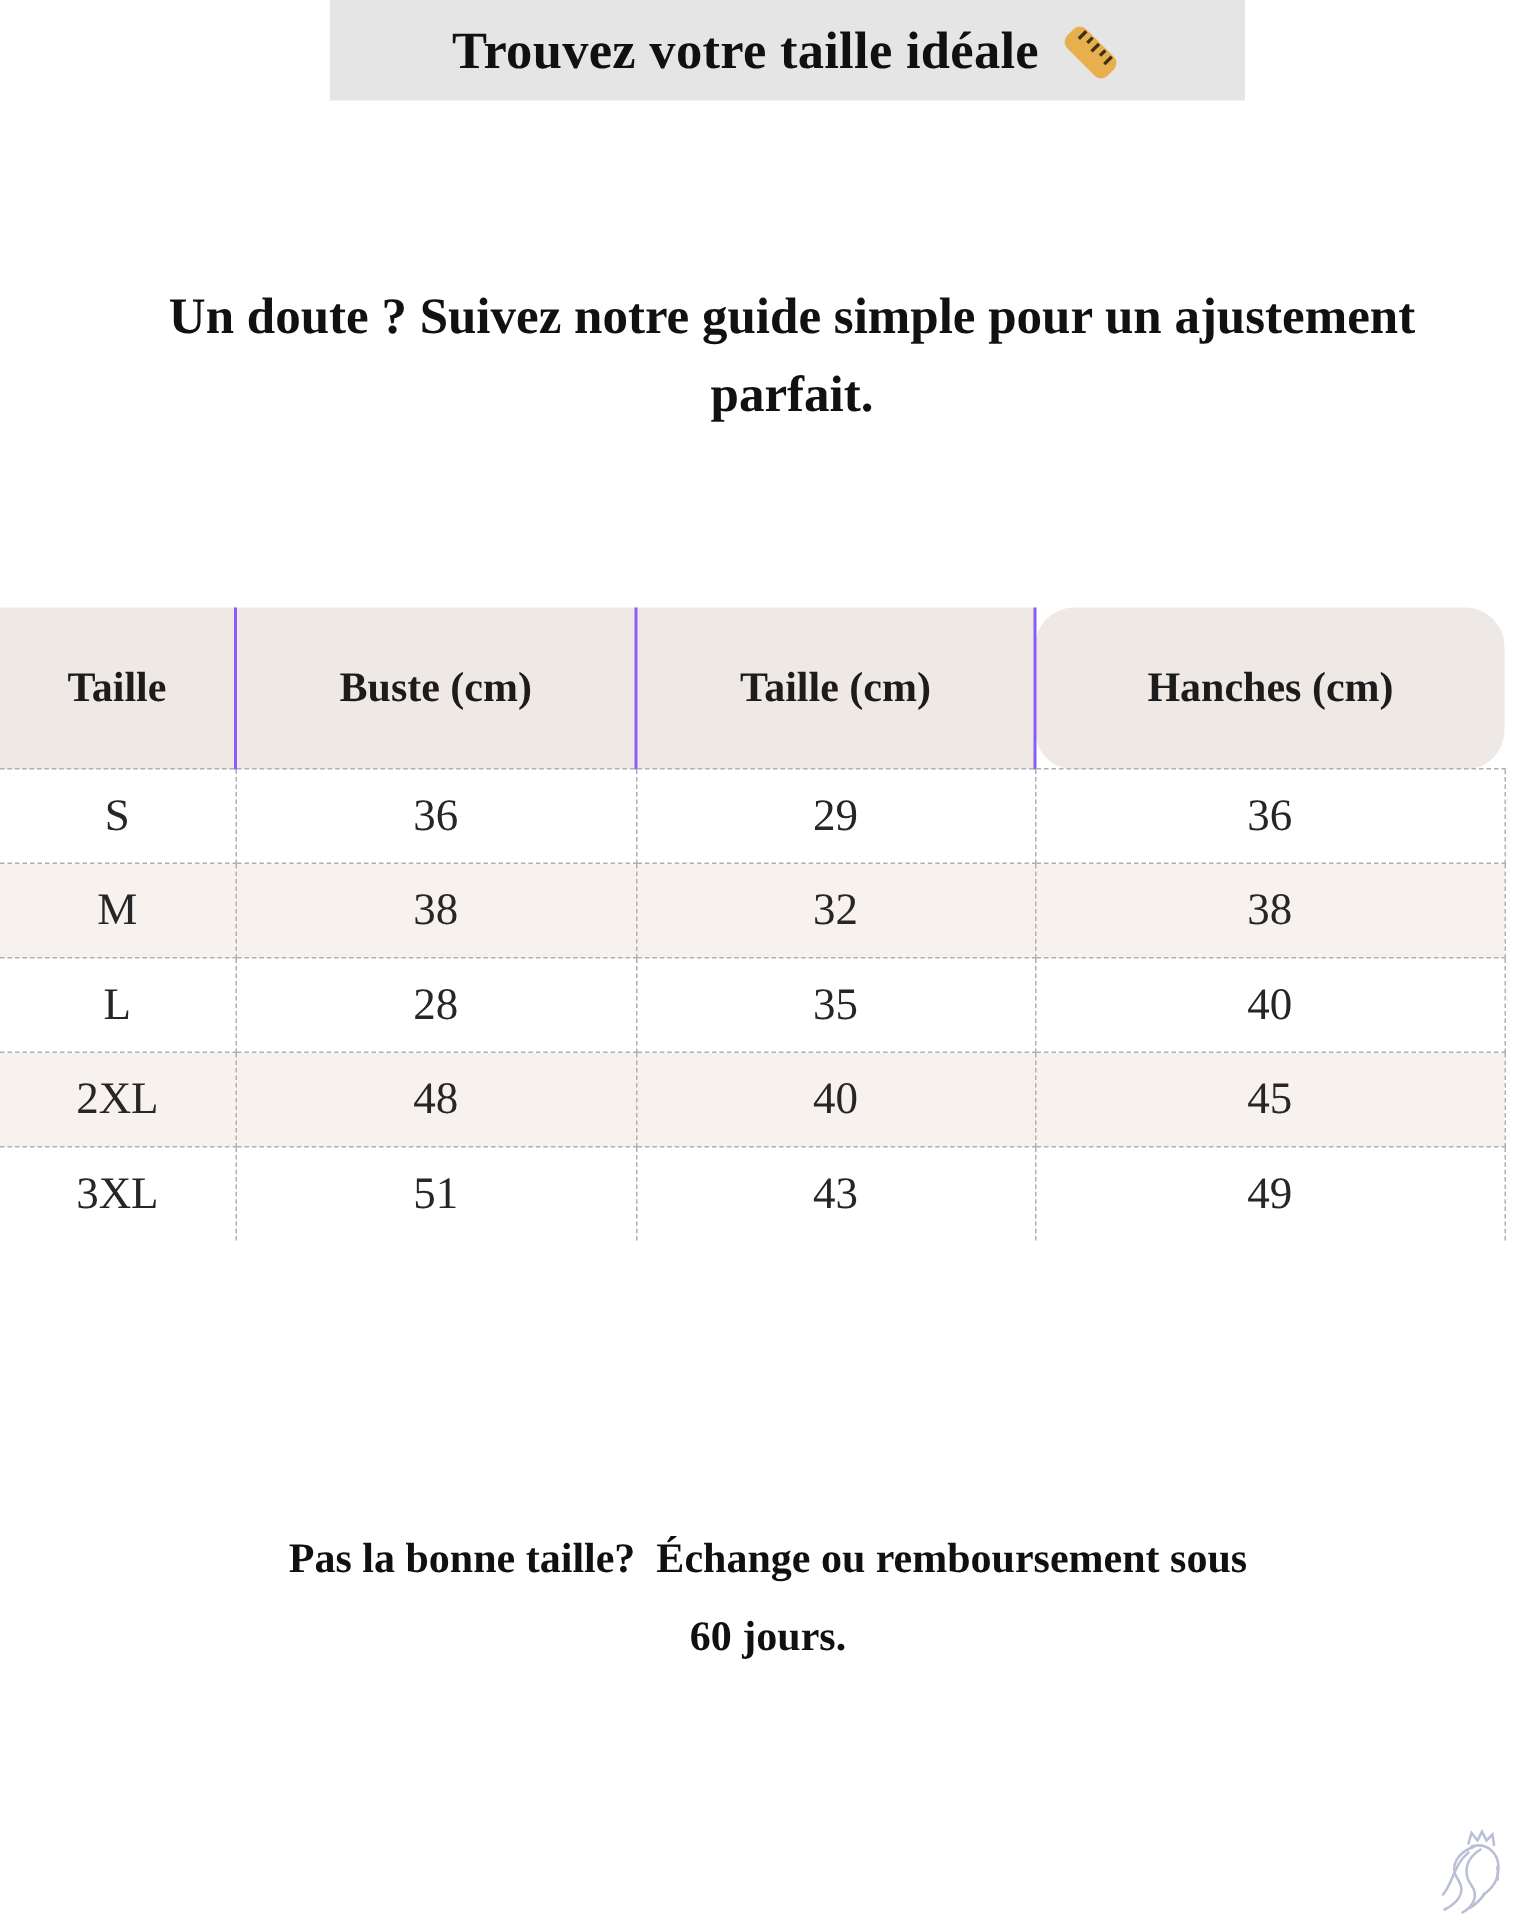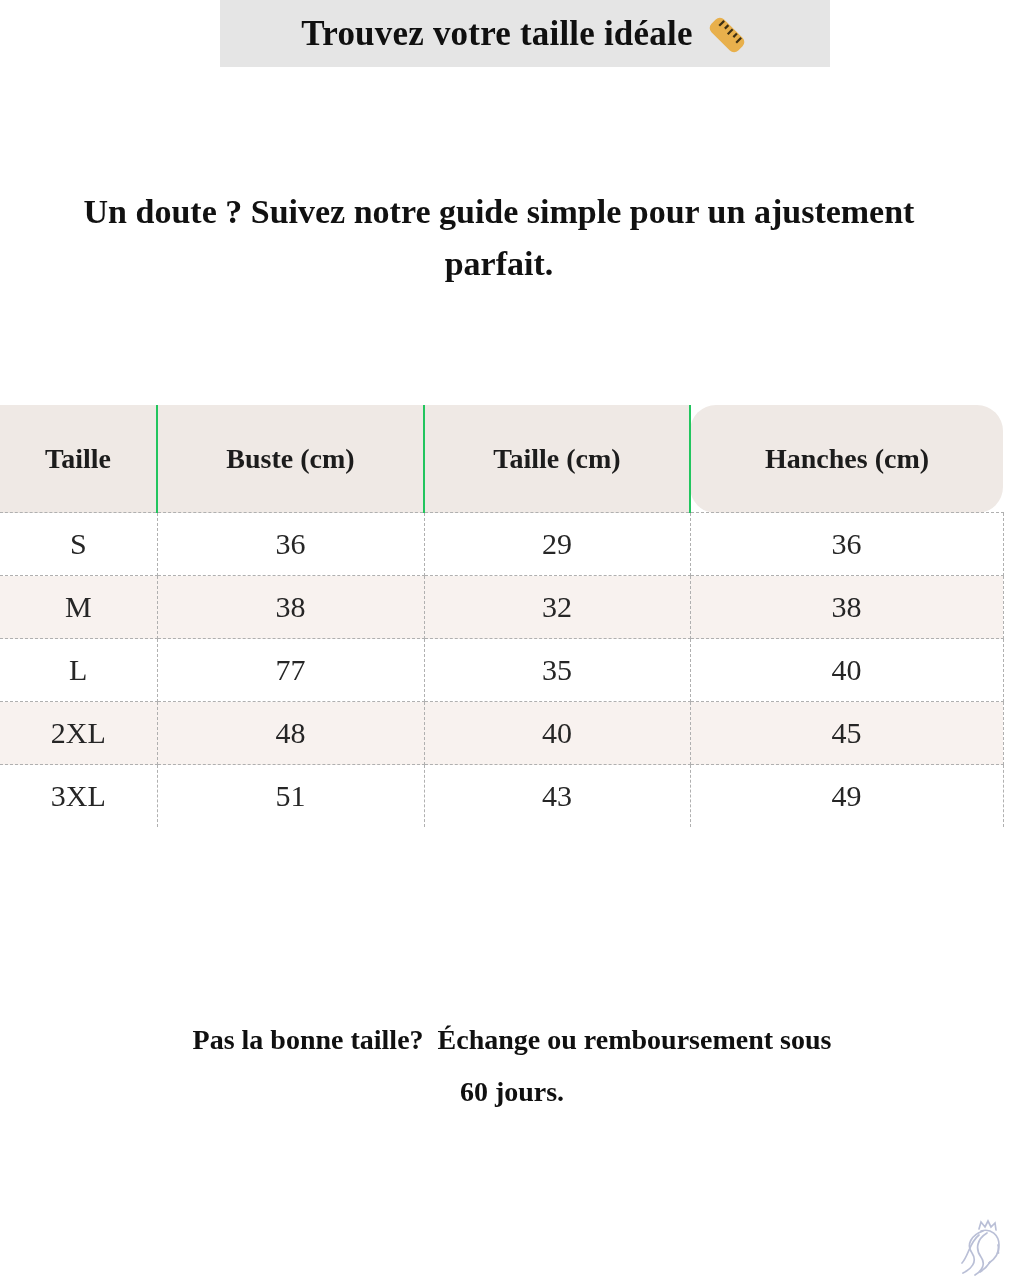--- a/index.html
+++ b/index.html
@@ -19,38 +19,38 @@
     display: flex; align-items: center; justify-content: center; gap: 12px;
   }
   .title-text {
     font-size: 35px; font-weight: bold; color: #101010;
     letter-spacing: 0.2px; white-space: nowrap;
   }
   .ruler-icon { width: 44px; height: 44px; flex: 0 0 auto; margin-top: 2px; }
 
   
   .subtitle {
-    position: absolute; left: 79px; top: 186px; width: 840px;
+    position: absolute; left: 108px; top: 186px; width: 840px;
     text-align: center;
     font-size: 34px; font-weight: bold; line-height: 52px;
     color: #111111;
   }
 
   
   .size-table {
     position: absolute; left: 0; top: 405px; width: 1003px;
     border-collapse: collapse;
     table-layout: fixed;
   }
   .size-table th {
     background: #efe9e5;
     height: 105px;
     font-size: 28px; font-weight: bold; color: #1c1c1c;
     text-align: center; vertical-align: middle;
-    border-right: 2px solid #22c55e;
+    border-right: 2px solid #8b5cf6;
     border-bottom: 1px dashed #b0b0b0;
   }
   .size-table th:last-child { border-right: none; border-radius: 26px; }
   .size-table td {
     height: 60px;
     font-size: 30px; color: #262626;
     text-align: center; vertical-align: middle;
     border-right: 1px dashed #b0b0b0;
     border-bottom: 1px dashed #b0b0b0;
     background: #ffffff;
@@ -115,21 +115,21 @@
       <td>36</td>
     </tr>
     <tr>
       <td>M</td>
       <td>38</td>
       <td>32</td>
       <td>38</td>
     </tr>
     <tr>
       <td>L</td>
-      <td>77</td>
+      <td>28</td>
       <td>35</td>
       <td>40</td>
     </tr>
     <tr>
       <td>2XL</td>
       <td>48</td>
       <td>40</td>
       <td>45</td>
     </tr>
     <tr>

